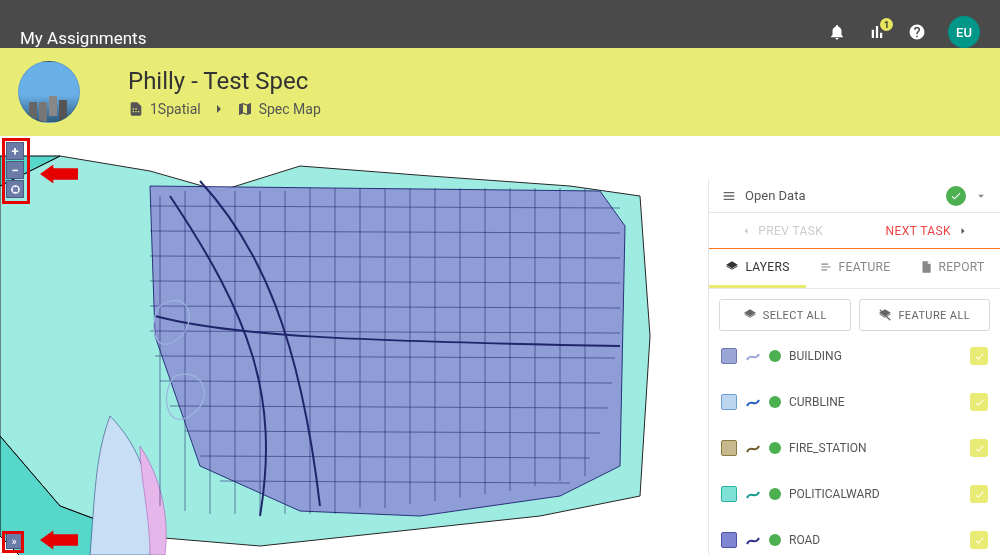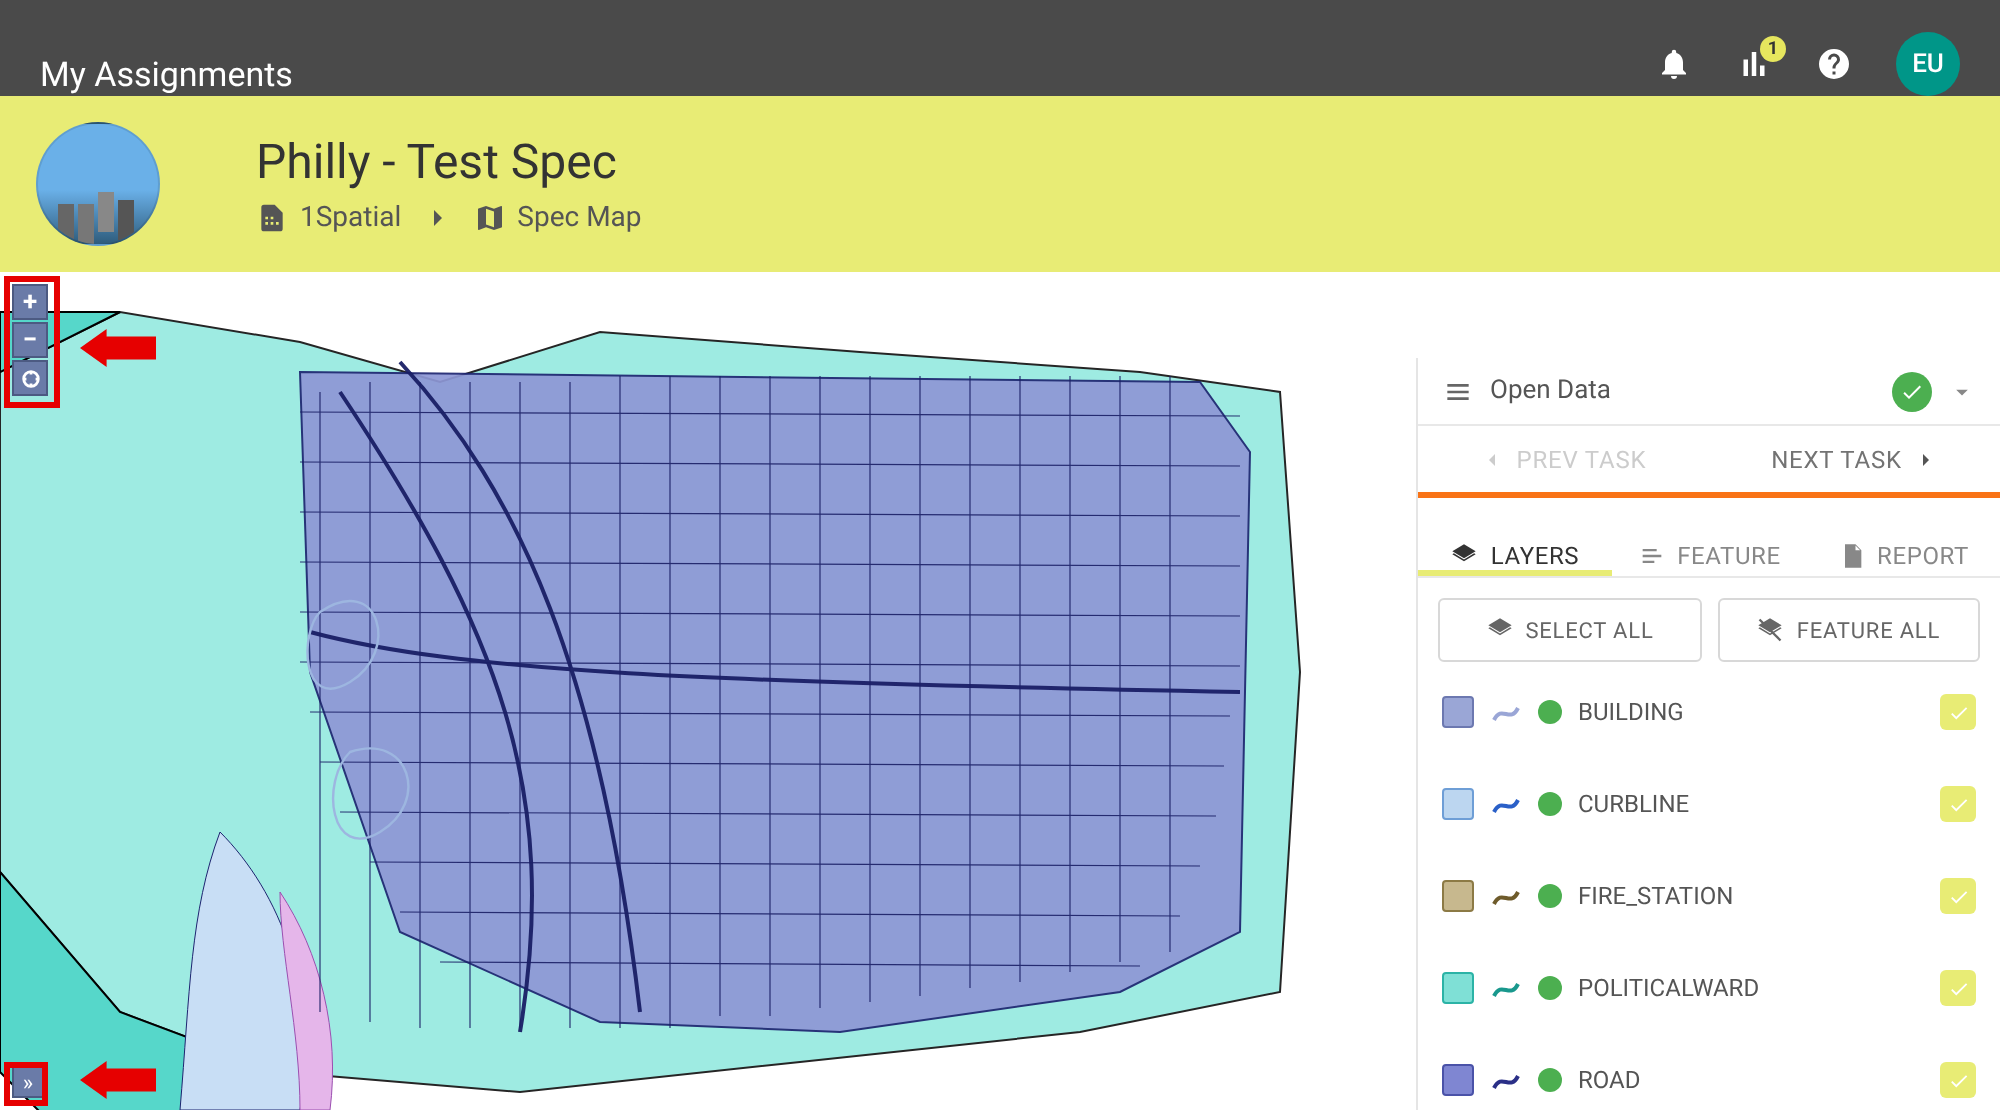--- a/index.html
+++ b/index.html
@@ -152,34 +152,34 @@
   }
   .panel-header .grow{flex:1;}
   .status-dot {
     width:20px;height:20px;border-radius:50%;
     background:#4caf50;display:flex;align-items:center;justify-content:center;
     color:#fff;
   }
   .task-nav {
     height:38px;
     display:flex;
-    border-bottom:3px solid #f97316;
+    border-bottom:1px solid #f97316;
   }
   .task-nav > div{
     flex:1;display:flex;align-items:center;justify-content:center;gap:6px;
     font-size:12px;letter-spacing:0.4px;
   }
   .task-nav .disabled{color:#ccc;}
-  .task-nav .enabled{color:#737373;cursor:pointer;}
+  .task-nav .enabled{color:#ef4444;cursor:pointer;}
 
   .tabs {
     height:42px;display:flex;border-bottom:1px solid #e8e8e8;
   }
   .tab {
-    flex:1;display:flex;align-items:flex-end;justify-content:center;gap:6px;
+    flex:1;display:flex;align-items:center;justify-content:center;gap:6px;
     font-size:12px;letter-spacing:0.3px;color:#888;cursor:pointer;
     border-bottom:3px solid transparent;
   }
   .tab.active{color:#333;border-bottom-color:#e8ec75;}
 
   .select-row{
     display:flex;gap:8px;padding:10px 10px;
   }
   .select-btn{
     flex:1;height:32px;border:1px solid #d8d8d8;border-radius:3px;

